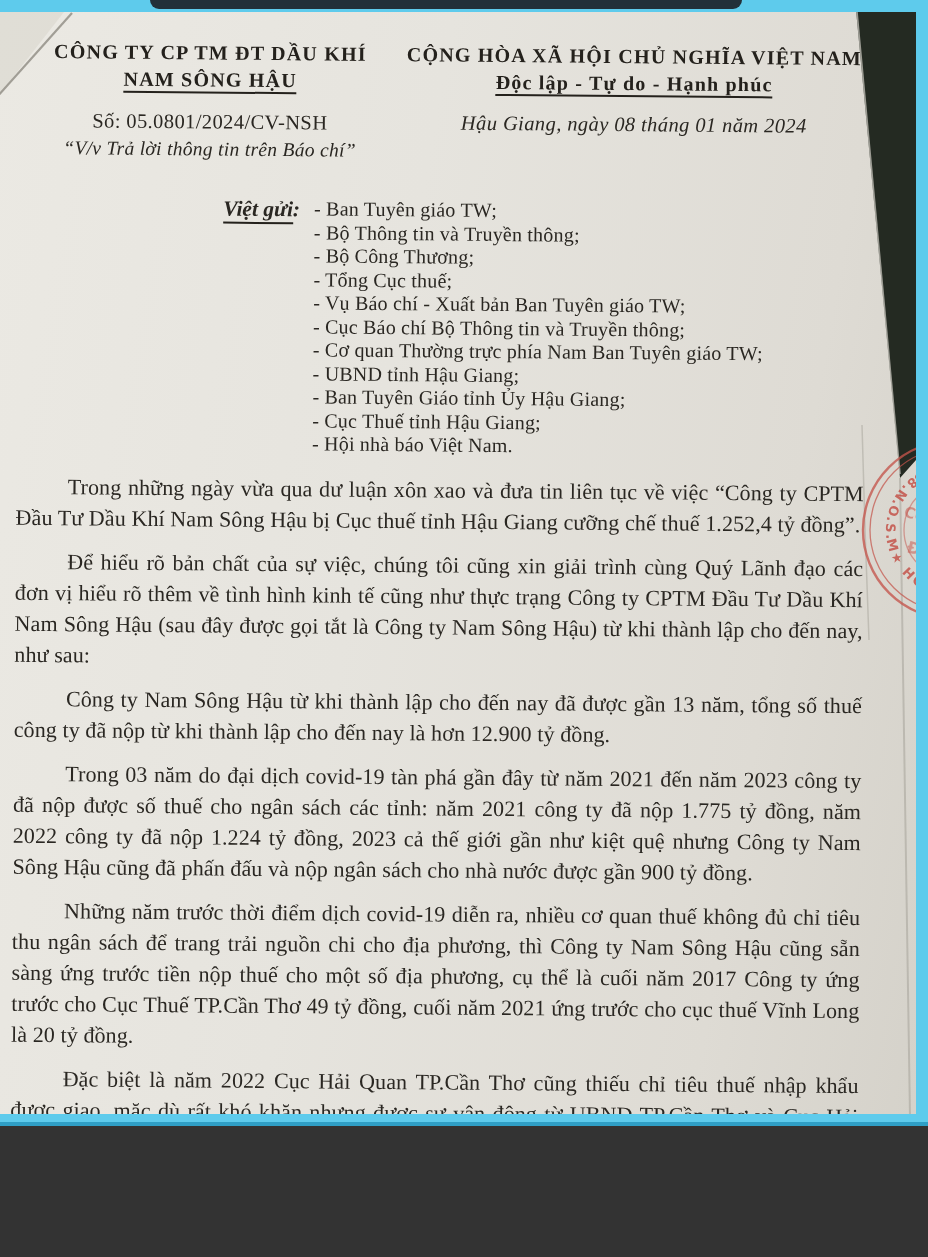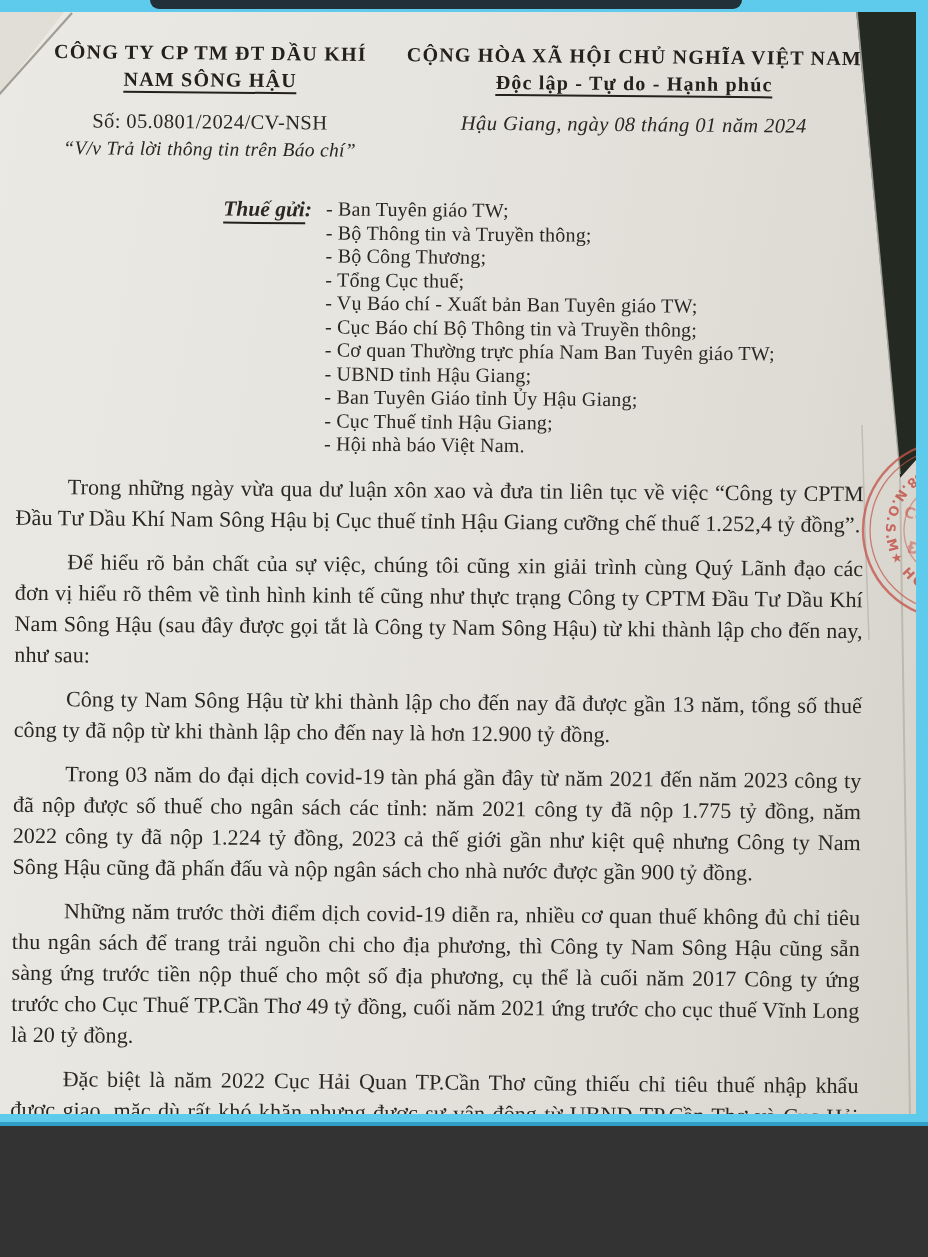--- a/index.html
+++ b/index.html
@@ -76,21 +76,21 @@
           <div class="subject">“V/v Trả lời thông tin trên Báo chí”</div>
         </div>
         <div class="hdr-right">
           <div class="nat-line1">CỘNG HÒA XÃ HỘI CHỦ NGHĨA VIỆT NAM</div>
           <div class="nat-line2"><span class="u">Độc lập - Tự do - Hạnh phúc</span></div>
           <div class="date-line">Hậu Giang, ngày 08 tháng 01 năm 2024</div>
         </div>
       </div>
 
       <div class="recip">
-        <div class="recip-label"><span class="u">Thuế gửi</span><span class="recip-colon">:</span></div>
+        <div class="recip-label"><span class="u">Việt gửi</span><span class="recip-colon">:</span></div>
         <div class="recip-list">
           <div>- Ban Tuyên giáo TW;</div>
           <div>- Bộ Thông tin và Truyền thông;</div>
           <div>- Bộ Công Thương;</div>
           <div>- Tổng Cục thuế;</div>
           <div>- Vụ Báo chí - Xuất bản Ban Tuyên giáo TW;</div>
           <div>- Cục Báo chí Bộ Thông tin và Truyền thông;</div>
           <div>- Cơ quan Thường trực phía Nam Ban Tuyên giáo TW;</div>
           <div>- UBND tỉnh Hậu Giang;</div>
           <div>- Ban Tuyên Giáo tỉnh Ủy Hậu Giang;</div>

